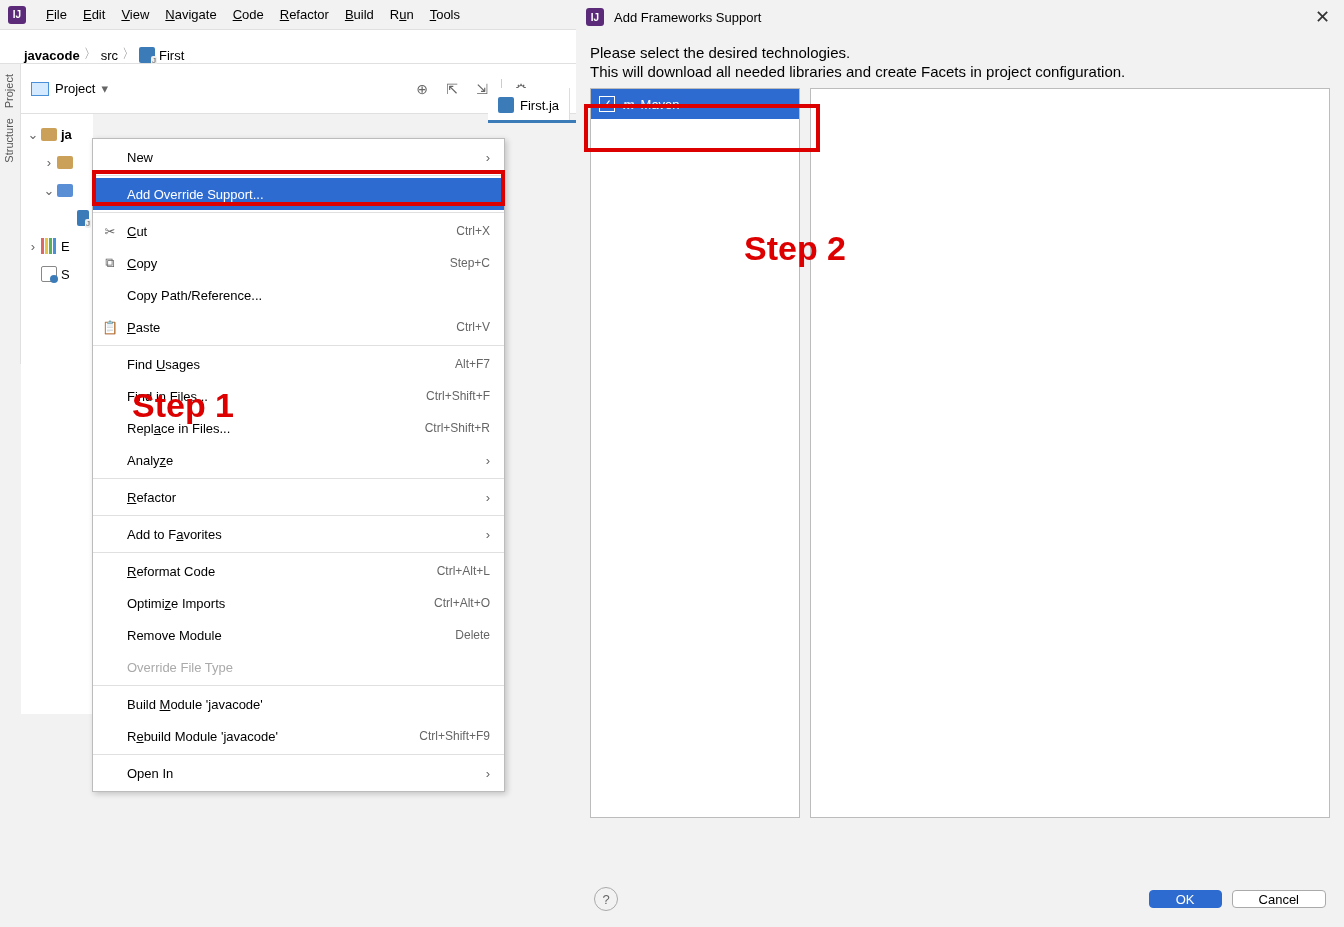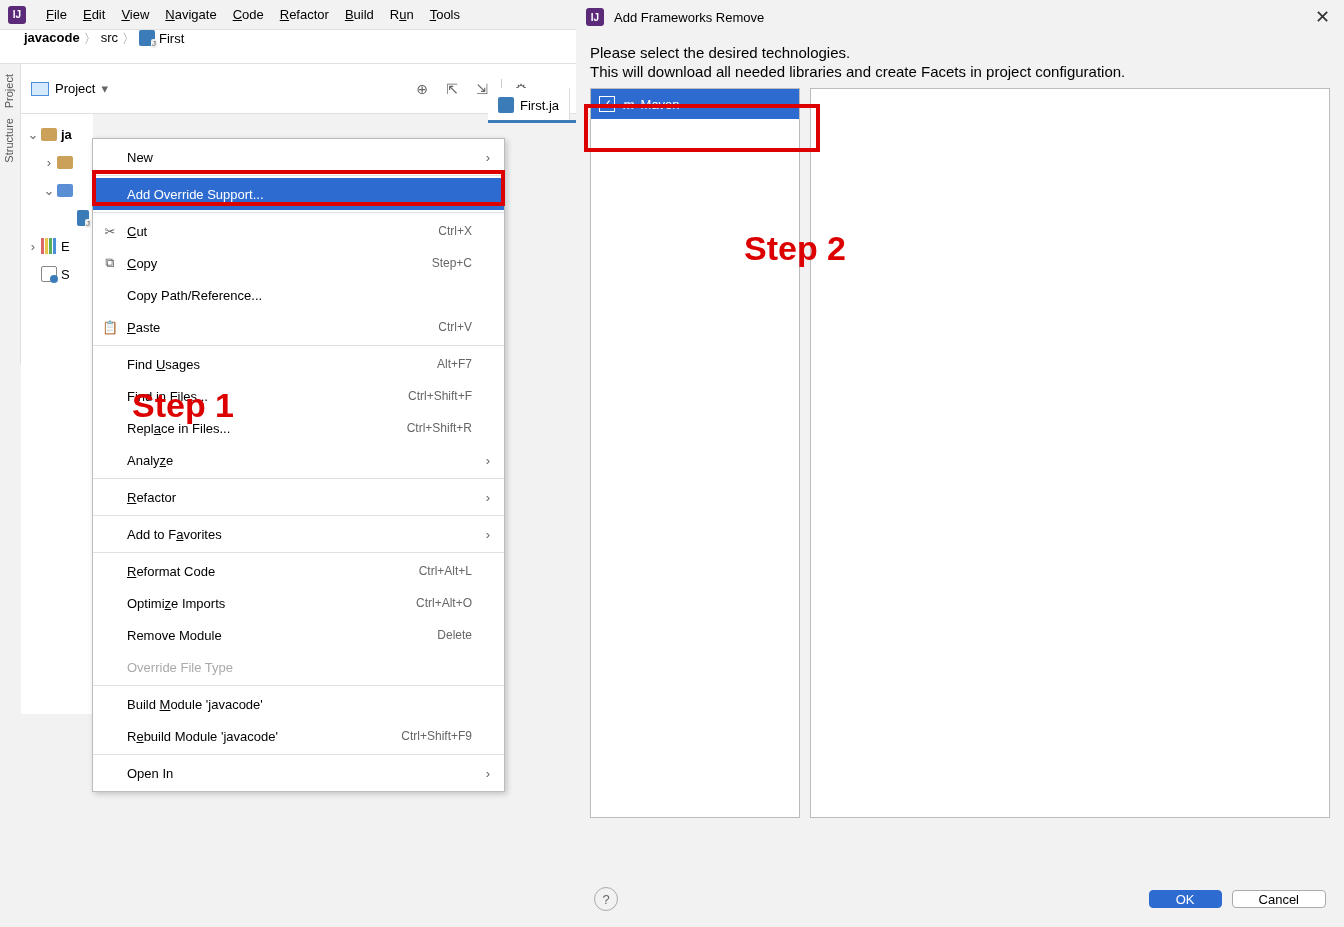--- a/index.html
+++ b/index.html
@@ -5,21 +5,21 @@
 * { box-sizing: border-box; margin: 0; padding: 0; font-family: "Segoe UI", Arial, sans-serif; }
 body { width: 1344px; height: 927px; background: #fff; position: relative; overflow: hidden; font-size: 13px; color: #000; }
 
 
 .ide { position: absolute; left: 0; top: 0; width: 576px; height: 927px; background: #f2f2f2; }
 .menubar { height: 30px; display: flex; align-items: center; padding-left: 8px; background: #f2f2f2; border-bottom: 1px solid #e0e0e0; }
 .app-icon { width: 18px; height: 18px; background: #5b2b7a; border-radius: 3px; margin-right: 12px; display:flex;align-items:center;justify-content:center;color:#fff;font-size:10px;font-weight:bold;}
 .menubar .mi { padding: 0 8px; cursor: default; }
 .menubar .mi u { text-decoration: underline; }
 
-.breadcrumb { height: 34px; display: flex; align-items: flex-start; padding-left: 24px; background: #fff; border-bottom: 1px solid #e0e0e0; }
+.breadcrumb { height: 34px; display: flex; align-items: flex-end; padding-left: 24px; background: #fff; border-bottom: 1px solid #e0e0e0; }
 .breadcrumb .seg { display: flex; align-items: center; }
 .breadcrumb .chev { margin: 0 4px; color: #888; }
 .bc-file-icon { width:16px;height:16px;background:#3b7bb8;border-radius:2px;margin-right:4px;position:relative;}
 .bc-file-icon::after{content:"J";position:absolute;right:-2px;bottom:-2px;font-size:8px;background:#eee;border-radius:2px;padding:0 1px;color:#555;}
 
 .toolstrip { position: absolute; left: 0; top: 64px; width: 21px; height: 300px; background: #f2f2f2; border-right: 1px solid #e0e0e0; }
 .toolstrip .vt { writing-mode: vertical-rl; transform: rotate(180deg); font-size: 11px; color: #555; margin: 10px 3px; }
 
 .projectbar { position: absolute; left: 21px; top: 64px; right: 0; height: 50px; background: #fff; border-bottom: 1px solid #e0e0e0; display: flex; align-items: center; padding: 0 10px; }
 .proj-ico { width:18px;height:14px;border:1px solid #4a90d9;background:#d6eaff;margin-right:6px;}
@@ -41,21 +41,21 @@
 .editor-tab .eico{width:16px;height:16px;background:#3b7bb8;border-radius:2px;margin-right:6px;}
 .editor-underline{position:absolute;left:488px;top:120px;width:88px;height:3px;background:#3b7bb8;}
 
 
 .ctx { position:absolute; left:92px; top:138px; width:413px; background:#fff; border:1px solid #bcbcbc; box-shadow:2px 2px 6px rgba(0,0,0,0.2); }
 .ctx .grp { border-bottom:1px solid #e0e0e0; padding:2px 0;}
 .ctx .grp:last-child{border-bottom:none;}
 .ctx .item { height:32px;display:flex;align-items:center;padding:0 24px 0 34px;position:relative;}
 .ctx .item.sel { background:#2e6bd1;color:#fff;}
 .ctx .item .sub { position:absolute;right:14px;color:#666;}
-.ctx .item .sc { position:absolute;right:32px;color:#666;font-size:12px;}
+.ctx .item .sc { position:absolute;right:14px;color:#666;font-size:12px;}
 .ctx .item .ico { position:absolute;left:8px;width:18px;height:18px;display:flex;align-items:center;justify-content:center;color:#666;}
 .ctx .item.disabled{color:#aaa;}
 
 .step-ann { position:absolute; color:#d00; font-weight:bold; font-size:34px; font-family: Arial; }
 .red-box { position:absolute; border:4px solid #d00; }
 
 
 .dlg { position:absolute; left:576px; top:0; width:768px; height:927px; background:#f2f2f2; }
 .dlg-title { height:34px;display:flex;align-items:center;padding:0 10px;}
 .dlg-title .dico{width:18px;height:18px;background:#5b2b7a;border-radius:3px;margin-right:10px;display:flex;align-items:center;justify-content:center;color:#fff;font-size:10px;font-weight:bold;}
@@ -258,21 +258,21 @@
       </div>
   </div>
 </div>
 
 <div class="red-box" style="left:92px;top:170px;width:413px;height:36px;"></div>
 <div class="step-ann" style="left:132px;top:386px;">Step 1</div>
 
 <div class="dlg">
   <div class="dlg-title">
     <div class="dico">IJ</div>
-    <span>Add Frameworks Remove</span>
+    <span>Add Frameworks Support</span>
     <span class="dlg-close">✕</span>
   </div>
   <div class="dlg-body">
     <div class="dlg-desc">Please select the desired technologies.</div>
     <div class="dlg-desc">This will download all needed libraries and create Facets in project configuration.</div>
     <div class="lists">
       <div class="leftlist">
         <div class="tech-item">
           <div class="chk">✓</div>
           <span class="mico">m</span>

